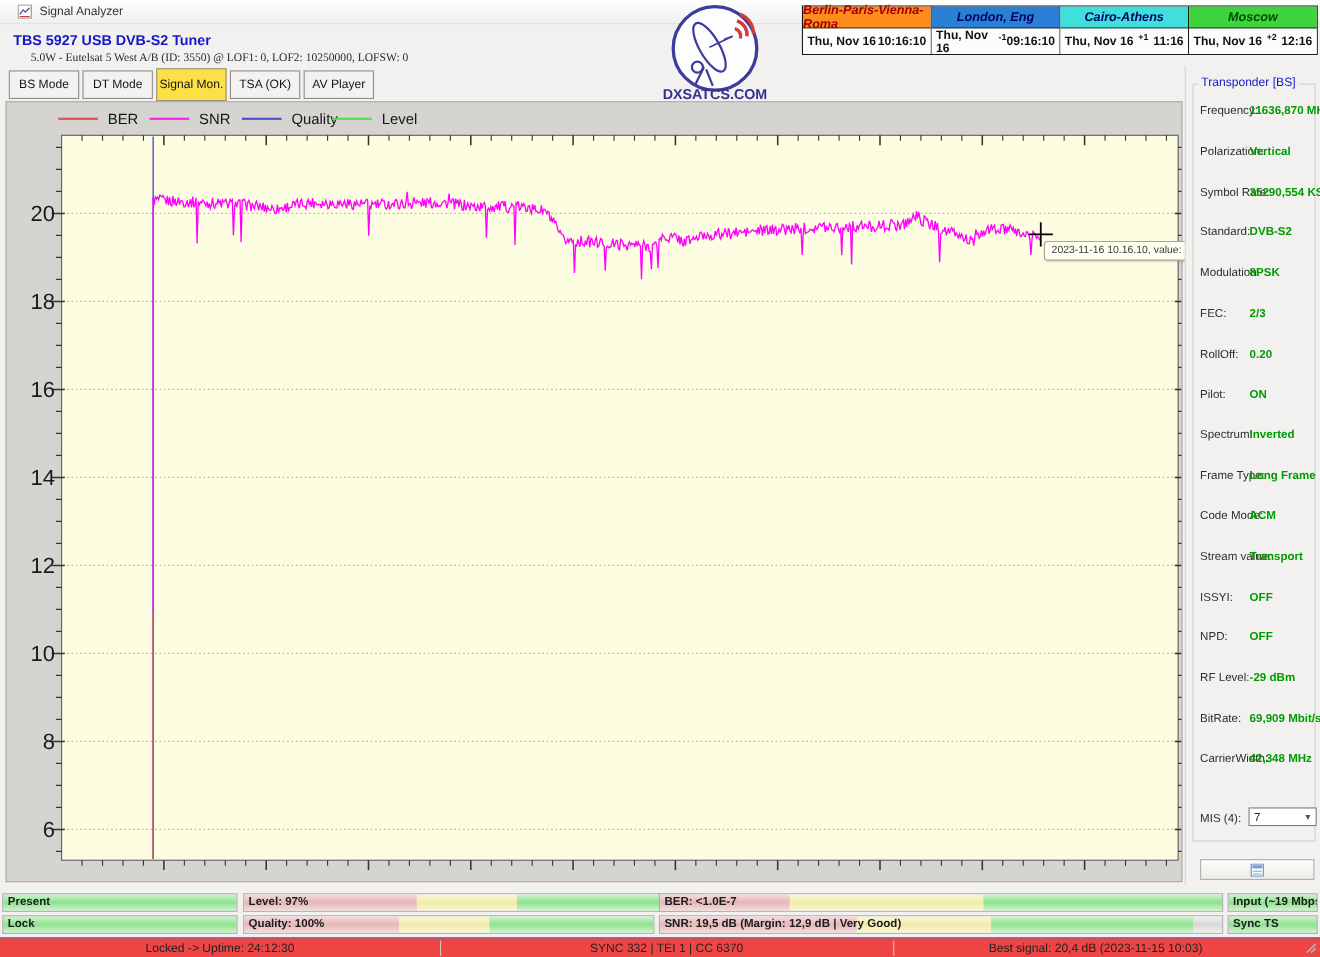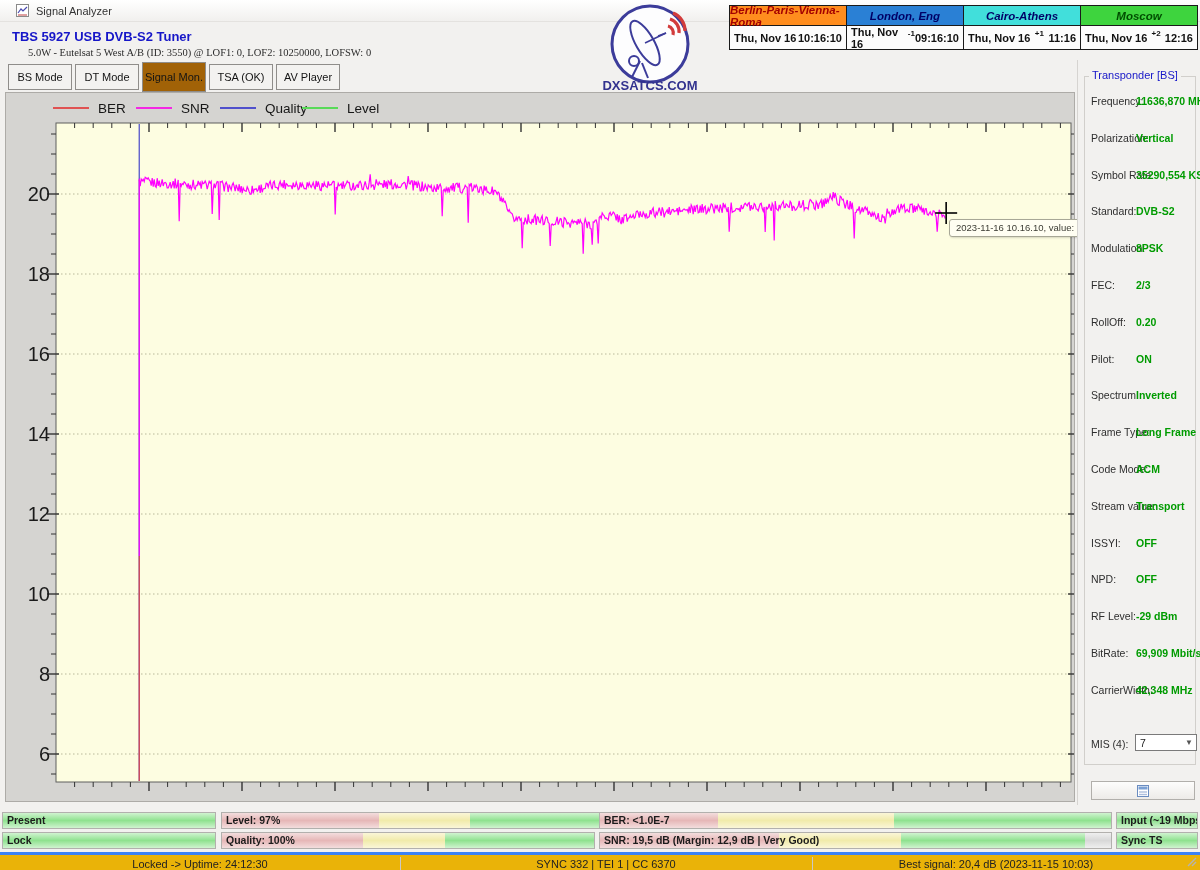--- a/index.html
+++ b/index.html
@@ -13,21 +13,21 @@
   .clocks{position:absolute;left:729px;top:5px;display:flex;border:1px solid #1a1a1a;}
   .clock{width:116px;border-right:1px solid #1a1a1a;}
   .clock:last-child{border-right:none;}
   .clock-head{height:19px;display:flex;align-items:center;justify-content:center;font-size:11.5px;font-weight:bold;font-style:italic;border-bottom:1px solid #1a1a1a;}
   .clock-body{height:23px;background:#fcfcfc;display:flex;align-items:center;justify-content:space-between;padding:0 4px;font-size:11px;font-weight:bold;color:#111;}
   .clock-off{font-size:8px;font-weight:bold;position:relative;top:-4px;}
   
   .logo{position:absolute;left:590px;top:3px;width:120px;height:90px;}
   
   .tab{position:absolute;top:64px;height:26px;width:64px;background:#f3f2f0;border:1px solid #8f8d8a;box-sizing:border-box;display:flex;align-items:center;justify-content:center;font-size:11px;color:#141414;cursor:default;}
-  .tab.active{top:62px;height:30px;background:#a16207;z-index:5;text-align:center;}
+  .tab.active{top:62px;height:30px;background:#fde047;z-index:5;text-align:center;}
   
   .chart{position:absolute;left:5px;top:92px;width:1070px;height:710px;background:#d5d4d1;border:1px solid #adaba7;box-sizing:border-box;}
   .legend-item{position:absolute;top:5px;height:20px;display:flex;align-items:center;gap:9px;font-size:13.5px;color:#161616;}
   .legend-line{width:36px;height:2px;}
   .chart svg.canvas{position:absolute;left:0;top:0;}
   .tooltip{position:absolute;left:943px;top:126px;background:#fffef2;border:1px solid #a7a796;border-radius:3px;padding:2px 6px 3px 6px;font-size:9.5px;color:#3c3c34;white-space:nowrap;box-shadow:1px 1px 2px rgba(0,0,0,.15);}
   
   .rpanel{position:absolute;left:1077px;top:60px;width:123px;height:745px;background:#f2f1ef;border-left:1px solid #d6d4d1;box-sizing:border-box;}
   .groupbox{position:absolute;left:6px;top:16px;width:110px;height:687px;border:1px solid #d1cfcb;}
   .gb-title{position:absolute;left:11px;top:9px;background:#f2f1ef;padding:0 3px;font-size:11px;color:#1616c8;z-index:2;}
@@ -39,21 +39,21 @@
   .panel-button{position:absolute;left:13px;top:721px;width:104px;height:19px;background:linear-gradient(#fdfdfc,#edebe8);border:1px solid #b1afab;box-sizing:border-box;display:flex;align-items:center;justify-content:center;}
   
   .bar{position:absolute;height:17px;border:1px solid #b2b0ad;box-sizing:border-box;overflow:hidden;}
   .bar .seg{position:absolute;top:0;bottom:0;}
   .bar .bar-text{position:absolute;left:4px;top:1px;font-size:10.5px;font-weight:bold;color:#1c1c1c;white-space:nowrap;z-index:2;}
   .seg-green{background:linear-gradient(#d0f3d0,#8fe28f 50%,#d0f3d0);}
   .seg-pink{background:linear-gradient(#f3dddd,#e6b7b7 50%,#f3dddd);}
   .seg-yellow{background:linear-gradient(#faf6d8,#f1ebab 50%,#faf6d8);}
   .seg-gray{background:linear-gradient(#efefef,#d8d8d8 50%,#efefef);}
   
-  .statusbar{position:absolute;left:0;top:852px;width:1200px;height:18px;background:#eab308;border-top:3px solid #3b82f6;box-sizing:border-box;font-size:11px;color:#222;}
+  .statusbar{position:absolute;left:0;top:852px;width:1200px;height:18px;background:#ef4444;border-top:1px solid #3b82f6;box-sizing:border-box;font-size:11px;color:#222;}
   .sb-seg{position:absolute;top:0;height:18px;display:flex;align-items:center;justify-content:center;}
   .sb-div{position:absolute;top:2px;height:14px;width:1px;background:#cac8c5;}
   .grip{position:absolute;right:2px;bottom:2px;}
 </style>
 </head>
 <body>
 
 <div class="app">
 
   <div class="titlebar">

